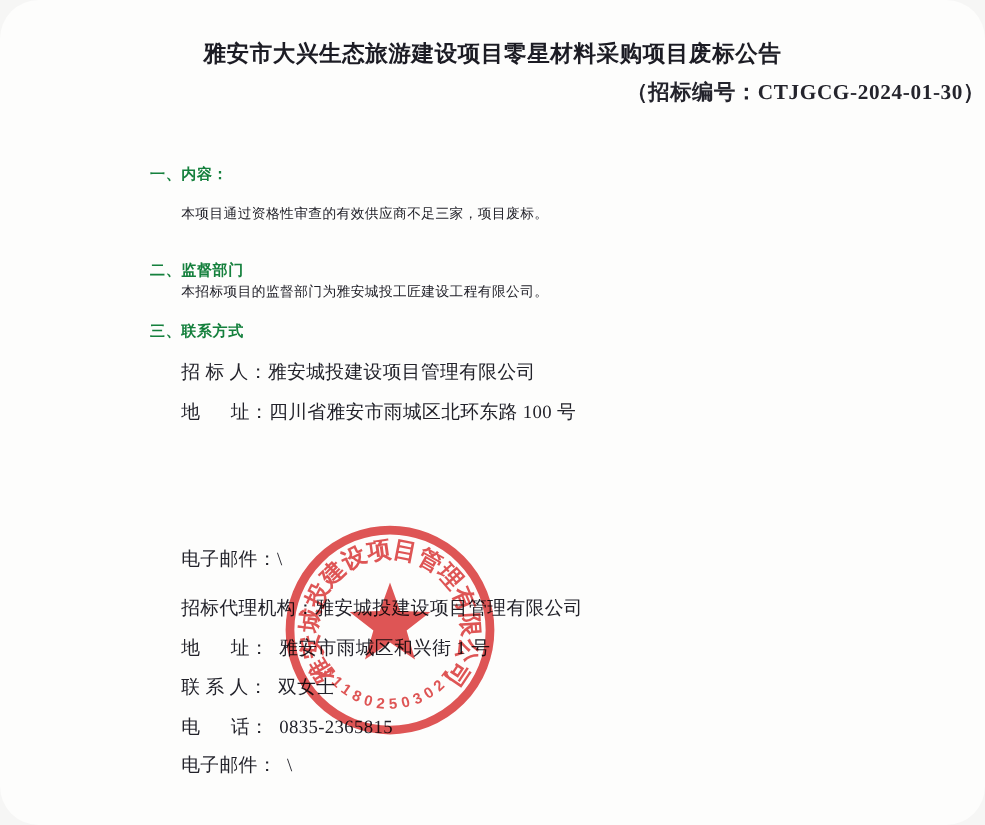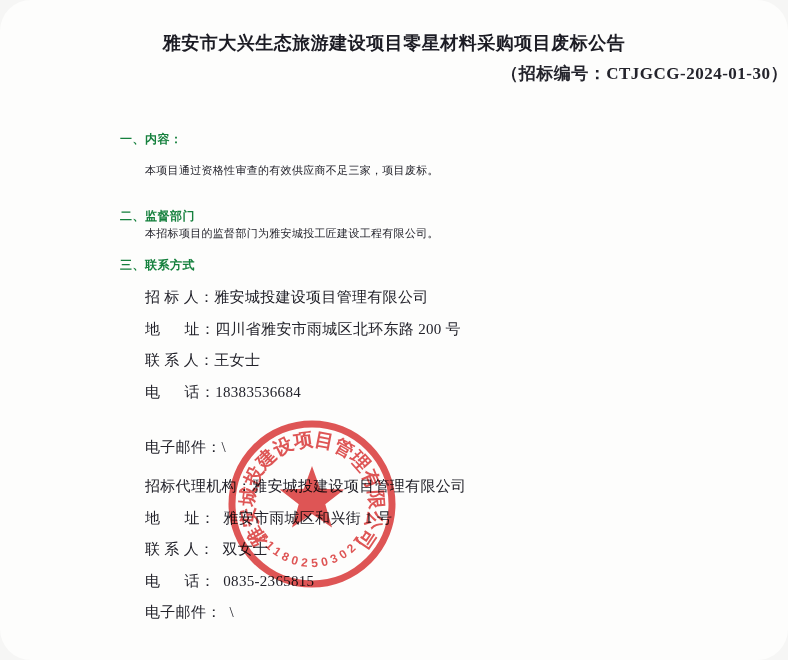--- a/index.html
+++ b/index.html
@@ -63,27 +63,21 @@
 
   <div class="abs heading" style="top:208px">二、监督部门</div>
   <div class="abs heading" style="top:257px">三、联系方式</div>
 
   <div class="abs para" style="top:226px">本招标项目的监督部门为雅安城投工匠建设工程有限公司。</div>
 
   <div class="abs row" style="top:288px">
     <span class="lbl">招 标 人：</span><span class="val">雅安城投建设项目管理有限公司</span>
   </div>
   <div class="abs row" style="top:320px">
-    <span class="lbl">地      址：</span><span class="val">四川省雅安市雨城区北环东路 200 号</span>
-  </div>
-  <div class="abs row" style="top:351px">
-    <span class="lbl">联 系 人：</span><span class="val">王女士</span>
-  </div>
-  <div class="abs row" style="top:383px">
-    <span class="lbl">电      话：</span><span class="val">18383536684</span>
+    <span class="lbl">地      址：</span><span class="val">四川省雅安市雨城区北环东路 100 号</span>
   </div>
   <div class="abs row" style="top:438px">
     <span class="lbl">电子邮件：</span><span class="val">\</span>
   </div>
 
   <div class="abs row" style="top:477px">
     <span class="lbl">招标代理机构：</span><span class="val">雅安城投建设项目管理有限公司</span>
   </div>
   <div class="abs row" style="top:509px">
     <span class="lbl">地      址：</span><span class="val">  雅安市雨城区和兴街 1 号</span>

